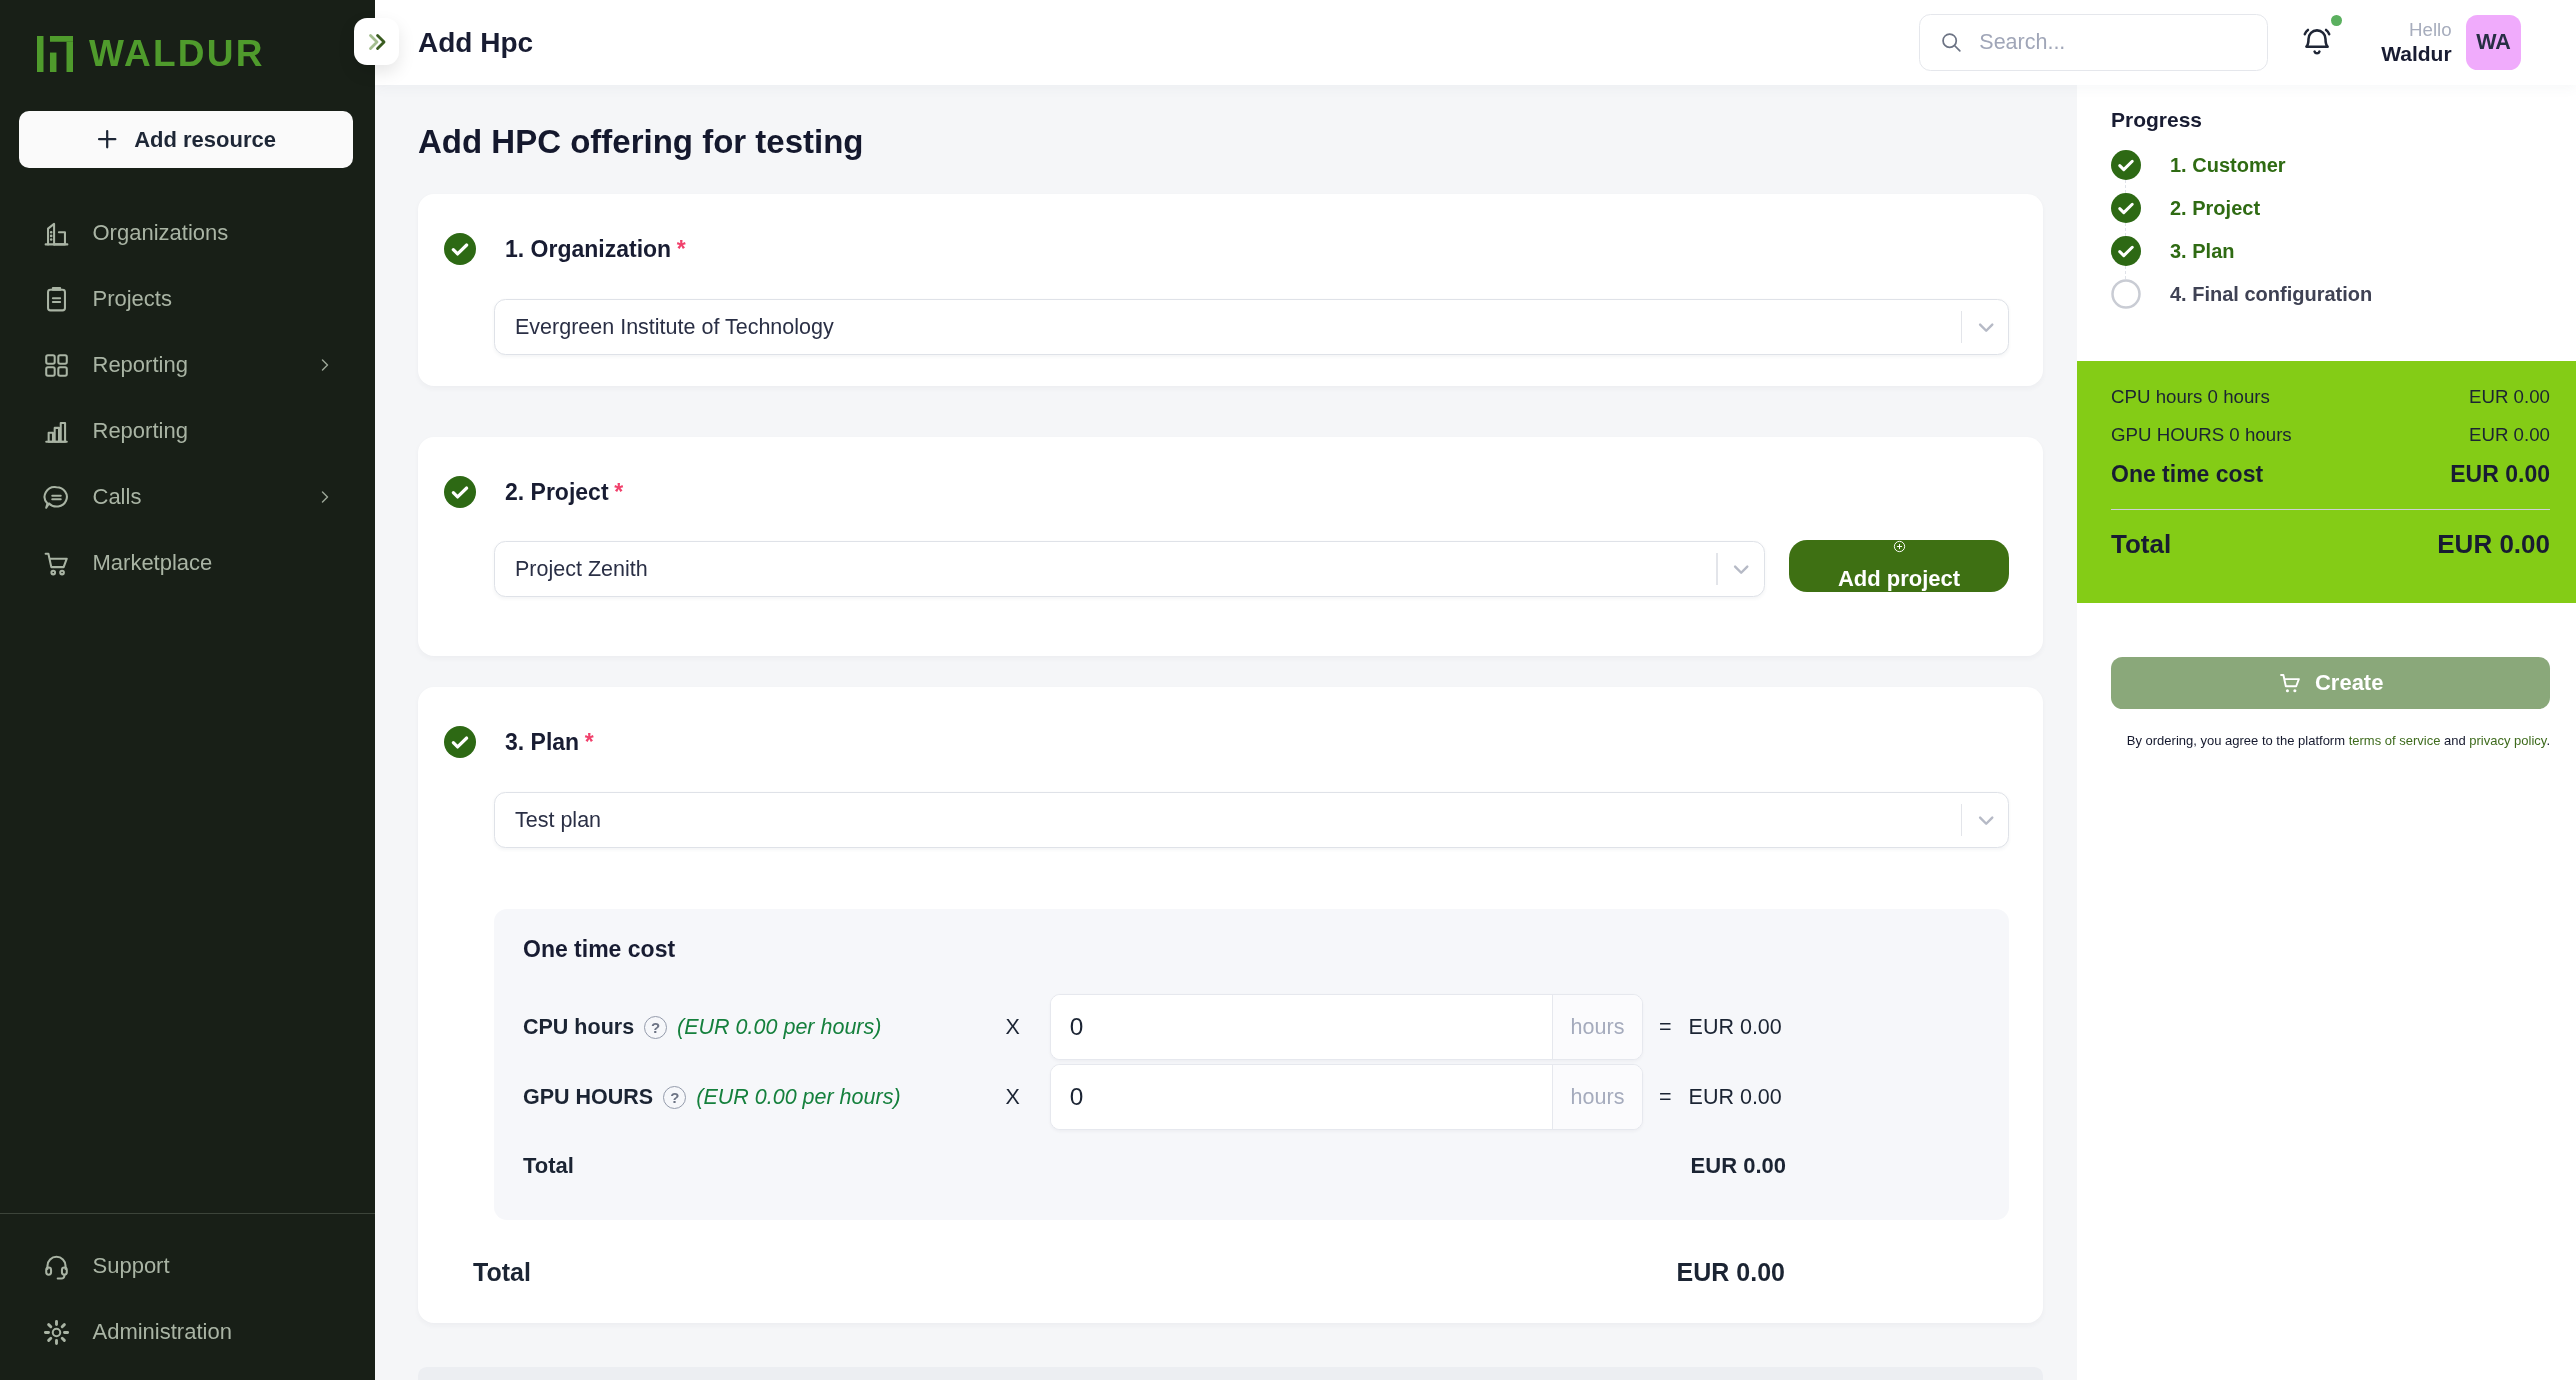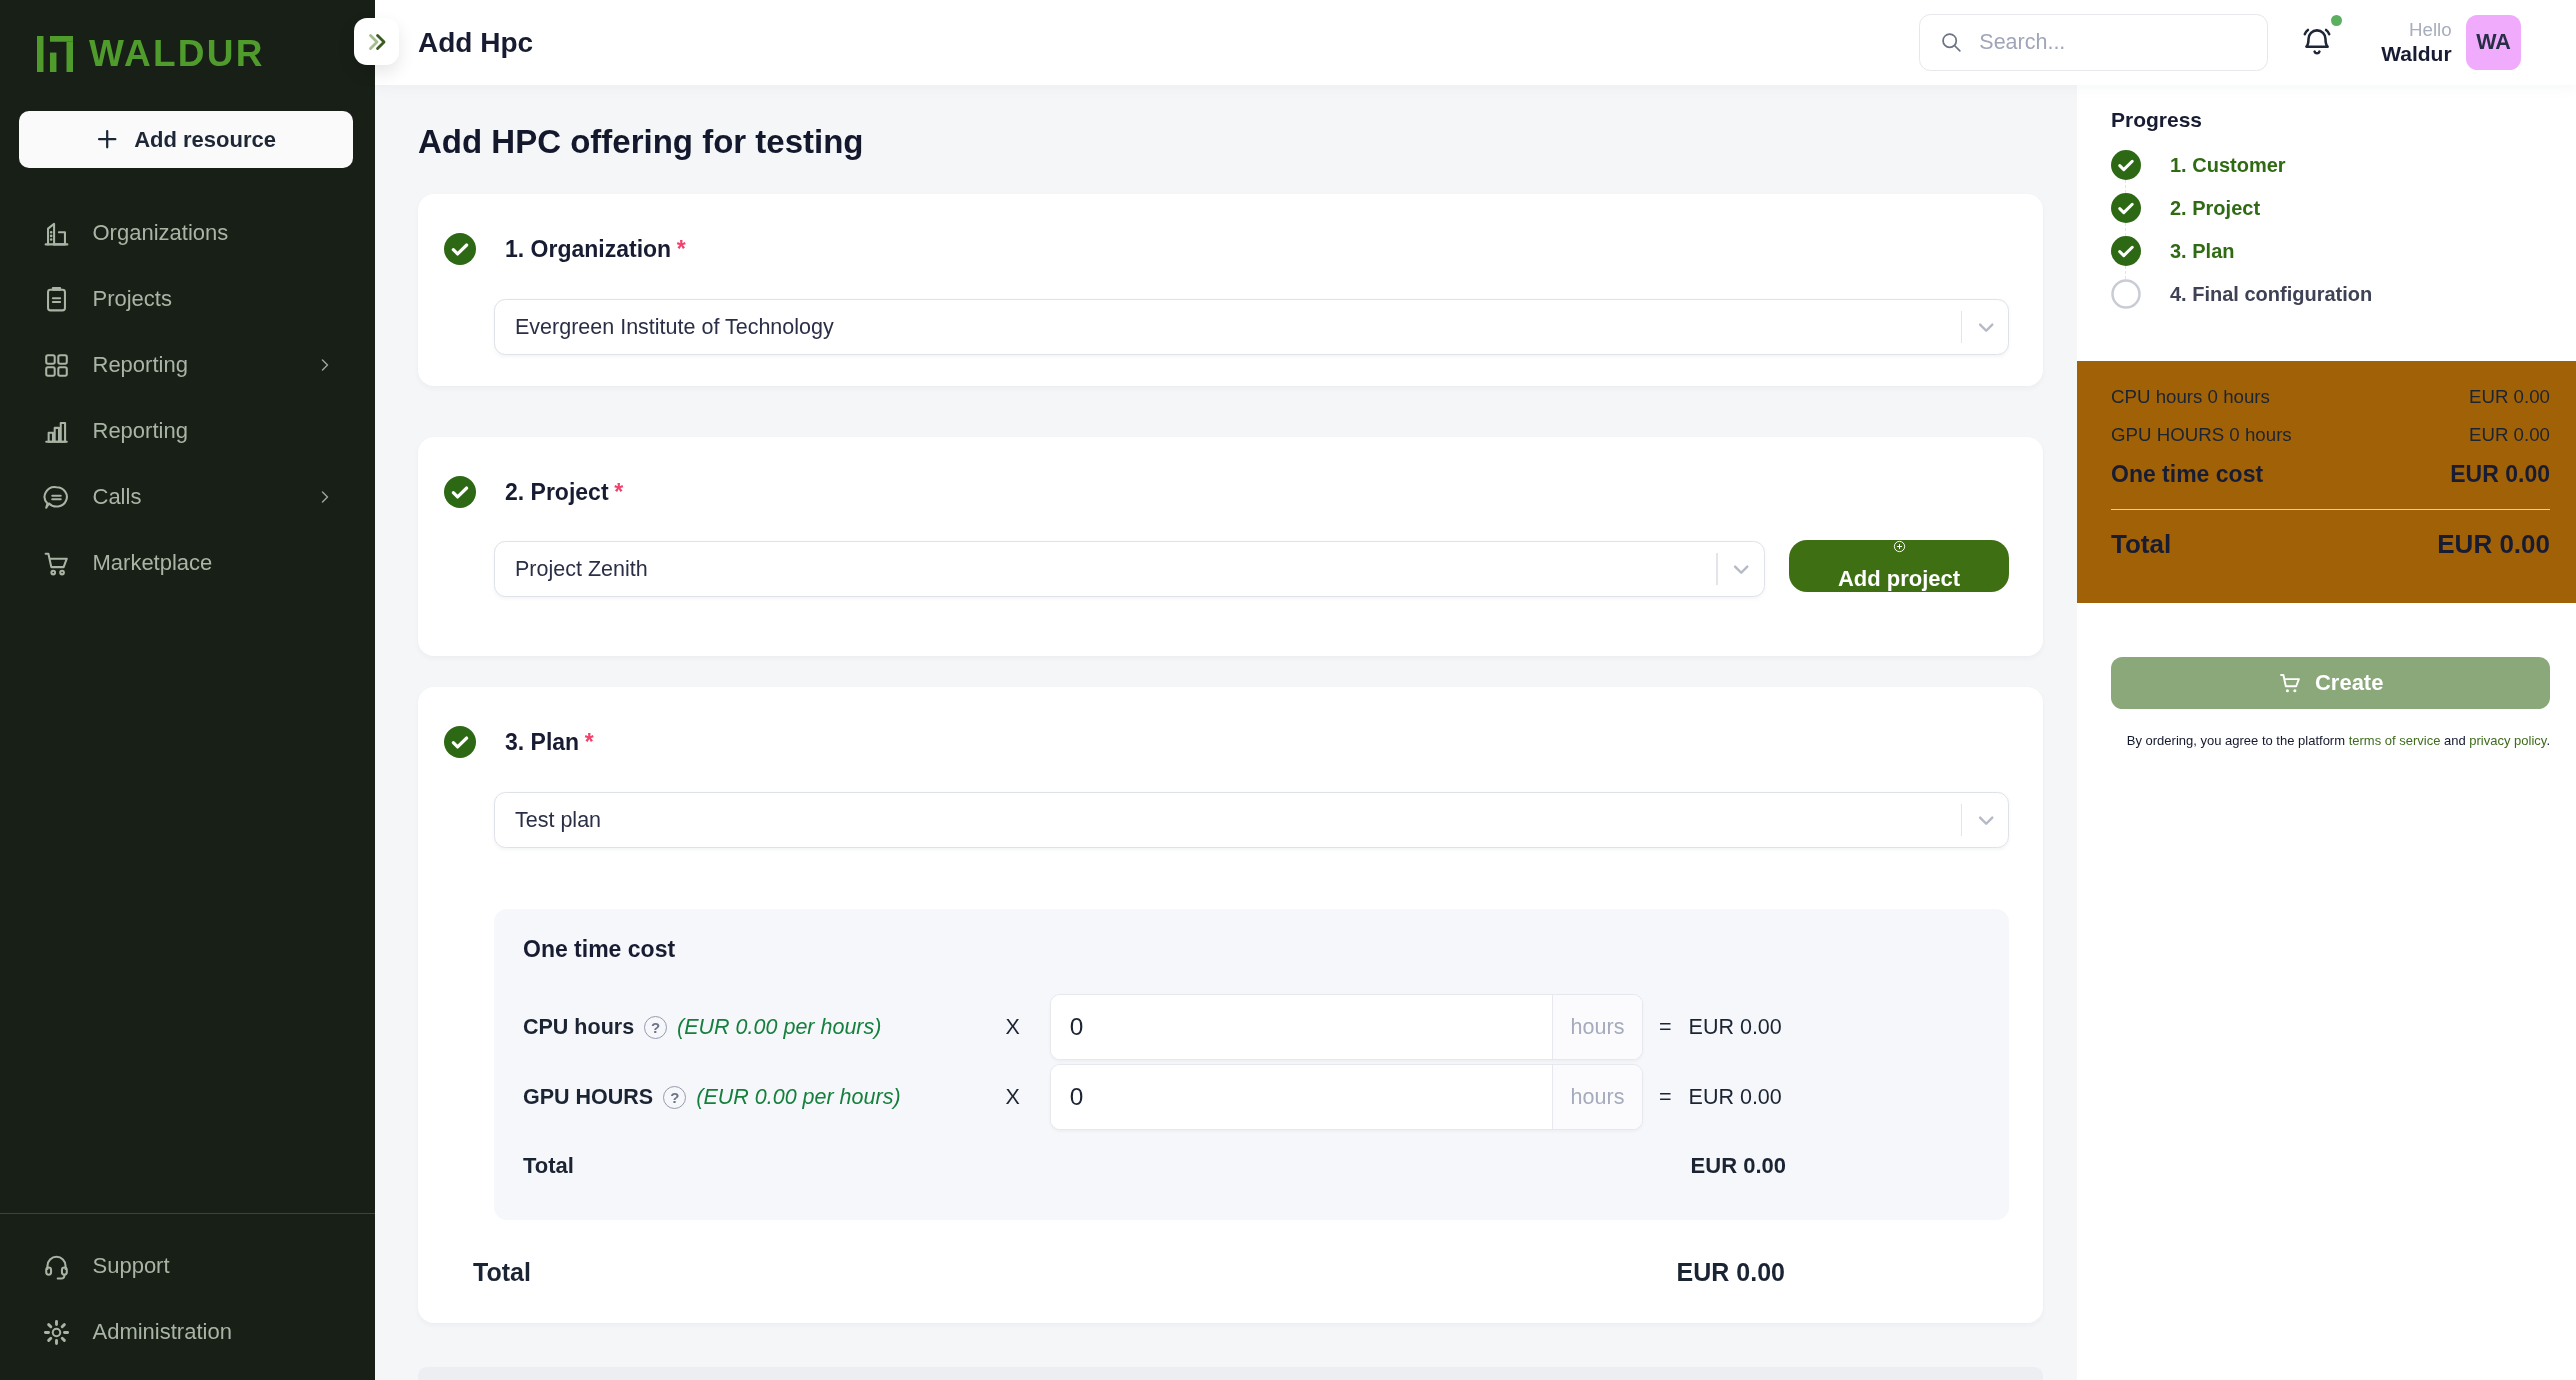--- a/index.html
+++ b/index.html
@@ -96,21 +96,21 @@
   
   .rightbar { position:absolute; left:2077px; top:85px; width:499px; height:1295px; background:#ffffff; padding:0 26px 0 34px; }
   .prog-title { margin-top:23px; font-size:21px; font-weight:700; color:#181c32; height:26px; }
   .steps { margin-top:16px; }
   .step { display:flex; align-items:center; gap:29px; cursor:pointer; }
   .step .bullet { width:30px; height:30px; flex:0 0 auto; }
   .step .s-label { font-size:20px; font-weight:700; }
   .step.done .s-label { color:#2f6b13; }
   .step.todo .s-label { color:#3f4254; }
   .connector { height:13px; border-left:1.4px dashed #dfe2e8; margin-left:14.4px; }
-  .summary-band { margin:52px -26px 0 -34px; padding:20px 26px 0 34px; height:242px; background:#a16207; }
+  .summary-band { margin:52px -26px 0 -34px; padding:20px 26px 0 34px; height:242px; background:#84cc16; }
   .sum-row { display:flex; justify-content:space-between; align-items:center; height:32px; font-size:18.7px; color:#1b2433; }
   .sum-row + .sum-row { margin-top:5.7px; }
   .sum-otc { display:flex; justify-content:space-between; align-items:center; height:34px; margin-top:7.2px;
     font-size:23px; font-weight:700; color:#181c32; }
   .sum-divider { margin-top:17px; border-top:1.4px solid #cdd0d6; }
   .sum-total { display:flex; justify-content:space-between; align-items:center; height:70px; font-size:26px; font-weight:700; color:#181c32; }
   .create-btn { margin-top:54px; width:439px; height:52px; background:#8aa87a; border:none; border-radius:11.5px; color:#fff;
     font-size:22px; font-weight:700; font-family:inherit; display:flex; align-items:center; justify-content:center; gap:13px; cursor:pointer; }
   .create-btn svg { width:24.4px; height:24.4px; }
   .terms { margin-top:18.7px; text-align:right; font-size:13px; line-height:26.5px; color:#15192e; }

